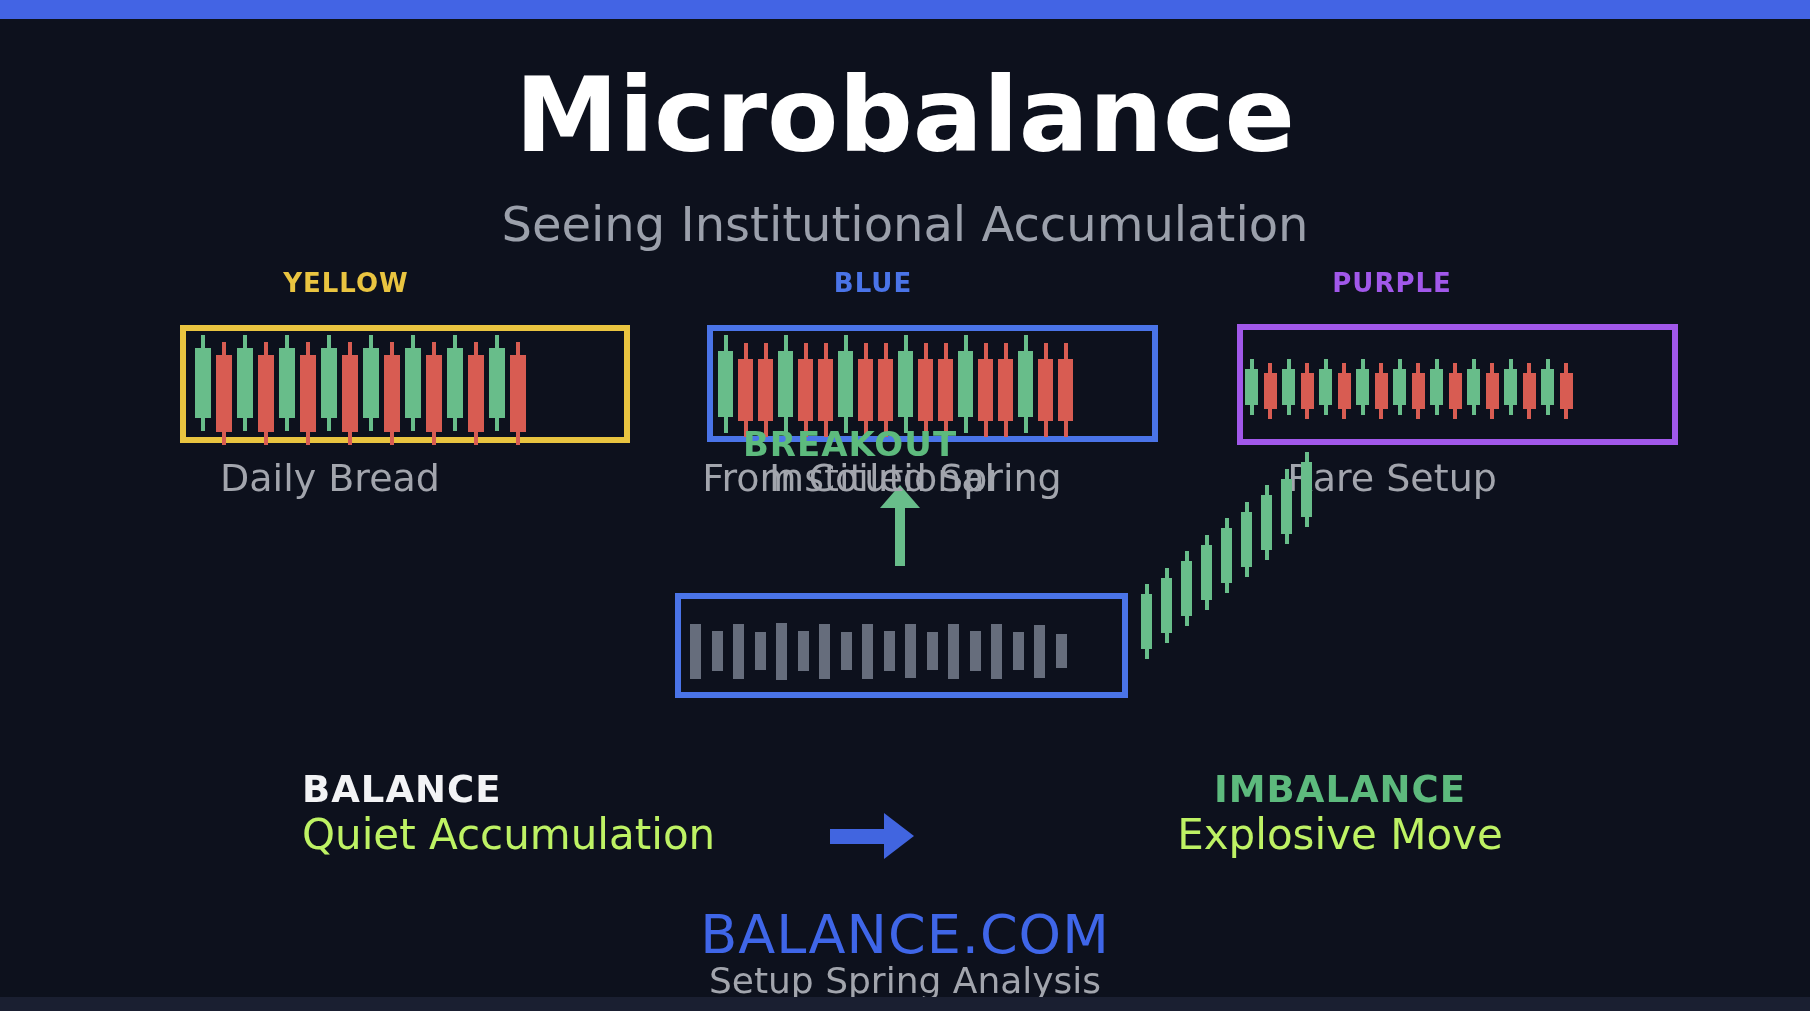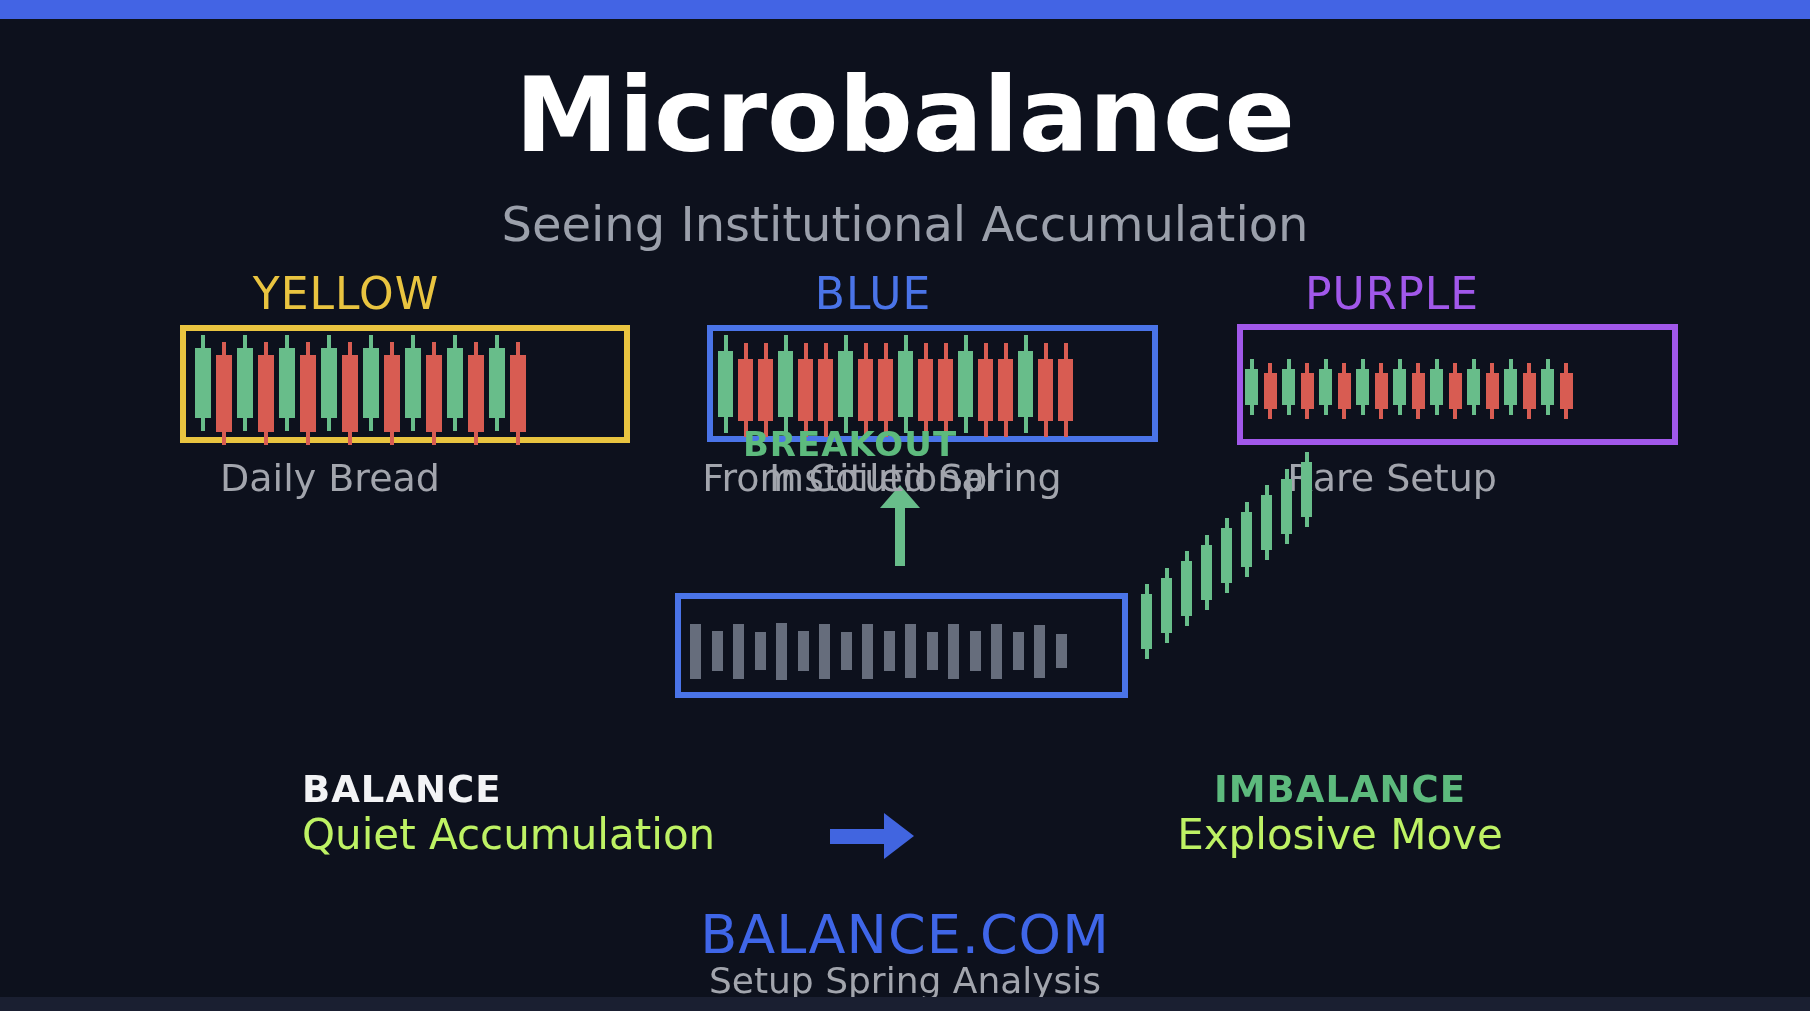--- a/index.html
+++ b/index.html
@@ -3,21 +3,21 @@
 <meta charset="utf-8">
 <style>
   html,body{margin:0;padding:0;background:#0d111d;}
   .canvas{position:relative;width:1810px;height:1011px;background:#0d111d;overflow:hidden;
           font-family:"DejaVu Sans","Liberation Sans",sans-serif;}
   .abs{position:absolute;}
   .topbar{left:0;top:0;width:1810px;height:19px;background:#4364e4;}
   .title{left:0;top:58px;width:1810px;text-align:center;color:#ffffff;
          font-size:104px;font-weight:bold;line-height:1.1;}
   .subtitle{left:0;top:196px;width:1810px;text-align:center;color:#9ba0ab;font-size:48px;}
-  .panel-label{top:268px;font-size:44px;font-weight:normal;transform:translateX(-50%);letter-spacing:1px;}
+  .panel-label{top:268px;font-size:26px;font-weight:bold;transform:translateX(-50%);letter-spacing:1px;}
   .panel-box{box-sizing:border-box;border:6px solid;}
   .caption{top:456px;font-size:38px;color:#a2a5ad;transform:translateX(-50%);white-space:nowrap;}
   .breakout{top:424px;font-size:34px;font-weight:bold;transform:translateX(-50%);letter-spacing:1px;}
   .flow-title{top:768px;font-size:37px;font-weight:bold;letter-spacing:1px;}
   .flow-caption{top:810px;font-size:42px;color:#bef264;white-space:nowrap;}
   .brand{left:0;top:903px;width:1810px;text-align:center;font-size:54px;letter-spacing:1px;}
   .tagline{left:0;top:960px;width:1810px;text-align:center;font-size:36px;color:#a2a5ad;}
   .bottomstrip{left:0;top:997px;width:1810px;height:14px;background:#1a1f31;}
   .arrow-up-shaft{left:895px;top:506px;width:10px;height:60px;}
   .arrow-up-head{left:880px;top:485px;width:0;height:0;

